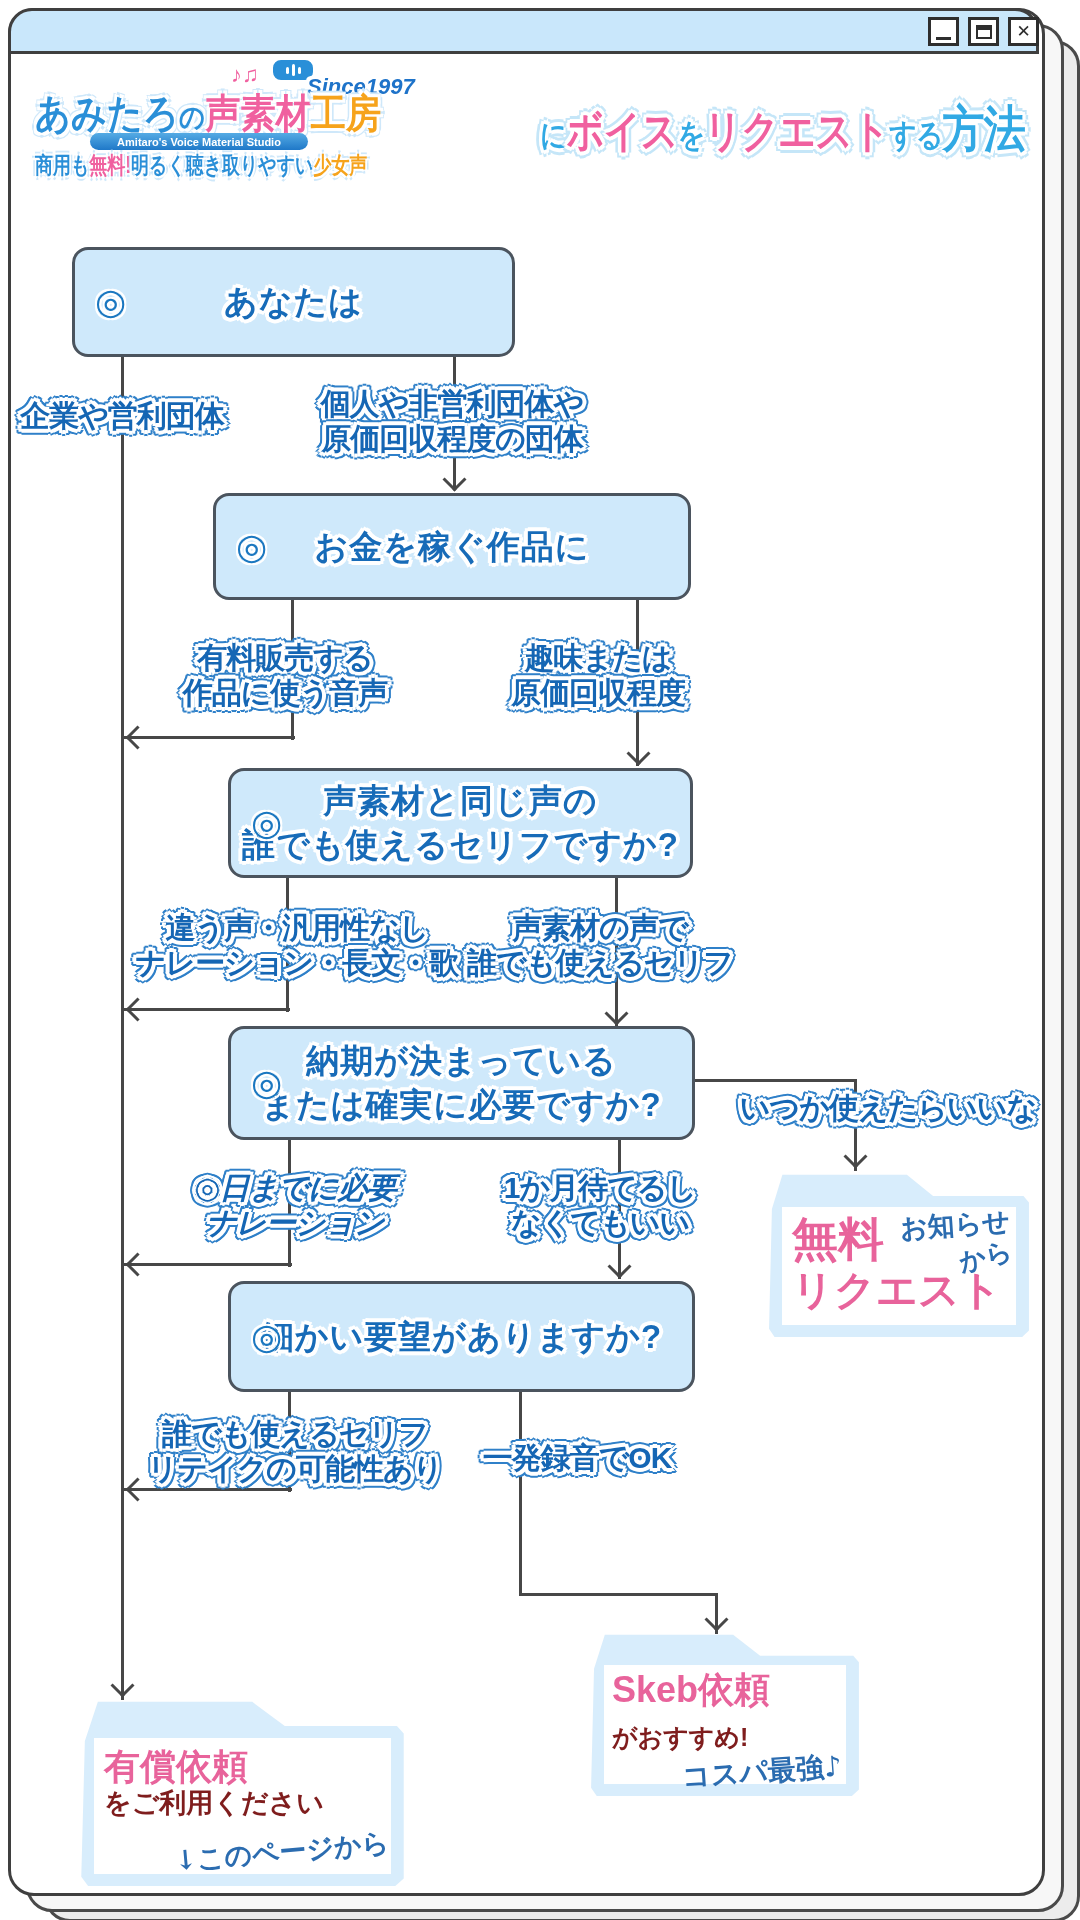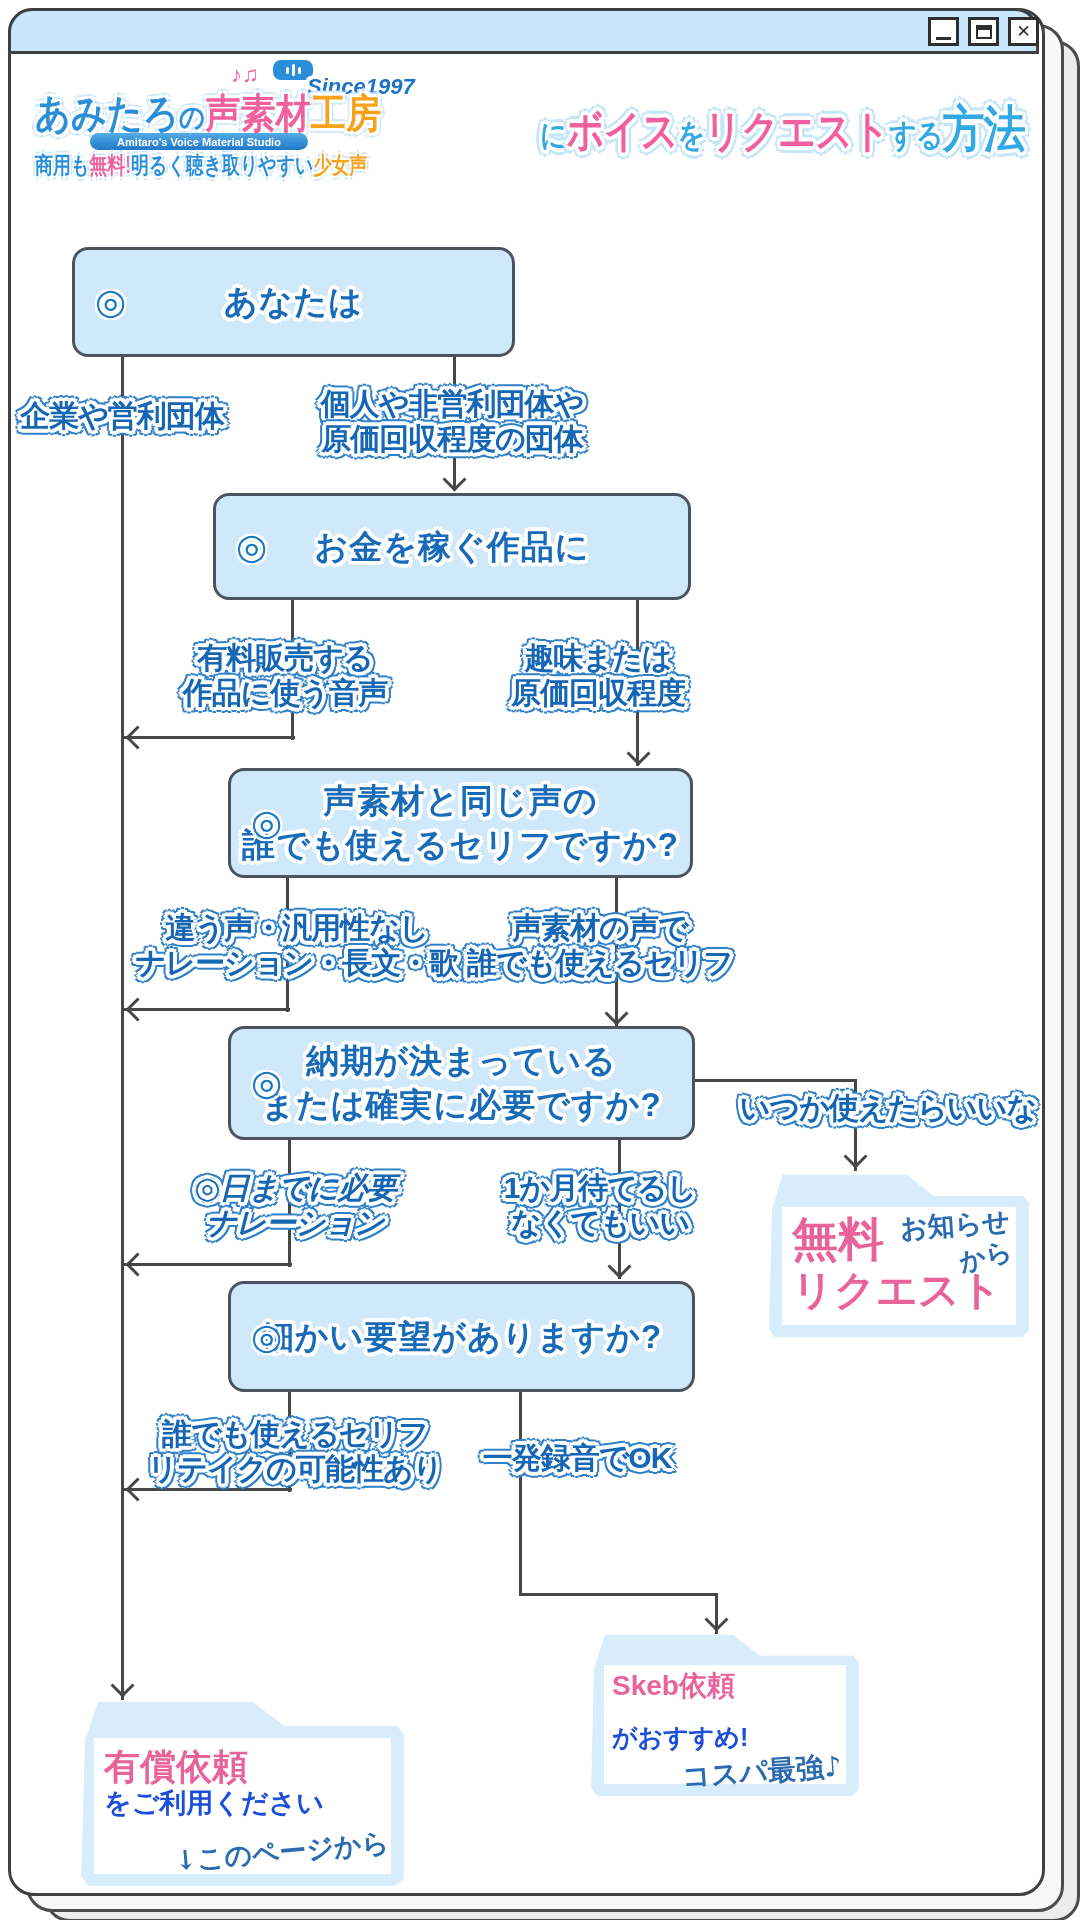--- a/index.html
+++ b/index.html
@@ -83,21 +83,21 @@
       -6px 0 0 #2f80c9,6px 0 0 #2f80c9,0 -6px 0 #2f80c9,0 6px 0 #2f80c9,
       -5px -4px 0 #2f80c9,5px -4px 0 #2f80c9,-5px 4px 0 #2f80c9,5px 4px 0 #2f80c9,
       -4px -5px 0 #2f80c9,4px -5px 0 #2f80c9,-4px 5px 0 #2f80c9,4px 5px 0 #2f80c9;}
   
   .folder{position:absolute;z-index:3;}
   .folder-shape{position:absolute;left:0;top:0;right:0;bottom:0;background:#d8edfc;
     clip-path:polygon(1.5% 22%,5.5% 1%,53% 1%,63% 14%,97.5% 14%,99.6% 18%,99.6% 96%,97% 100%,2.5% 100%,0.4% 95%);
     filter:drop-shadow(1.5px 0 0 #454545) drop-shadow(-1.5px 0 0 #454545) drop-shadow(0 1.5px 0 #454545) drop-shadow(0 -1.5px 0 #454545);}
   .folder-panel{position:absolute;left:14px;right:14px;bottom:12px;background:#fff;}
   .f-title{font-weight:900;color:#e8639b;line-height:1.05;white-space:nowrap;}
-  .f-sub{font-weight:900;color:#1d4ed8;white-space:nowrap;}
+  .f-sub{font-weight:900;color:#7f1d1d;white-space:nowrap;}
   .hand{font-family:"DejaVu Serif","Liberation Serif",cursive,serif;color:#2b6cb0;font-weight:bold;white-space:nowrap;}
 </style>
 </head>
 <body>
 
 <div class="sheet sheet2"></div>
 <div class="sheet sheet1"></div>
 
 <div class="window"></div>
 <div class="titlebar"></div>
@@ -246,21 +246,21 @@
     <div class="f-title" style="position:absolute;left:10px;top:8px;font-size:46px;">無料</div>
     <div class="f-title" style="position:absolute;left:10px;top:62px;font-size:41px;">リクエスト</div>
     <div class="hand" style="position:absolute;right:6px;top:0;font-size:27px;transform:rotate(-4deg);">お知らせ</div>
     <div class="hand" style="position:absolute;right:4px;top:32px;font-size:26px;transform:rotate(-14deg);">から</div>
   </div>
 </div>
 
 <div class="folder" style="left:590px;top:1633px;width:270px;height:163px;">
   <div class="folder-shape"></div>
   <div class="folder-panel" style="top:32px;">
-    <div class="f-title" style="position:absolute;left:8px;top:6px;font-size:28px;">Skeb依頼</div>
+    <div class="f-title" style="position:absolute;left:8px;top:6px;font-size:36px;">Skeb依頼</div>
     <div class="f-sub" style="position:absolute;left:8px;top:56px;font-size:25px;">がおすすめ!</div>
     <div class="hand" style="position:absolute;right:4px;top:88px;font-size:28px;transform:rotate(-4deg);">コスパ最強♪</div>
   </div>
 </div>
 
 <div class="folder" style="left:80px;top:1700px;width:325px;height:186px;">
   <div class="folder-shape"></div>
   <div class="folder-panel" style="top:38px;">
     <div class="f-title" style="position:absolute;left:10px;top:10px;font-size:36px;">有償依頼</div>
     <div class="f-sub" style="position:absolute;left:10px;top:47px;font-size:27px;">をご利用ください</div>

